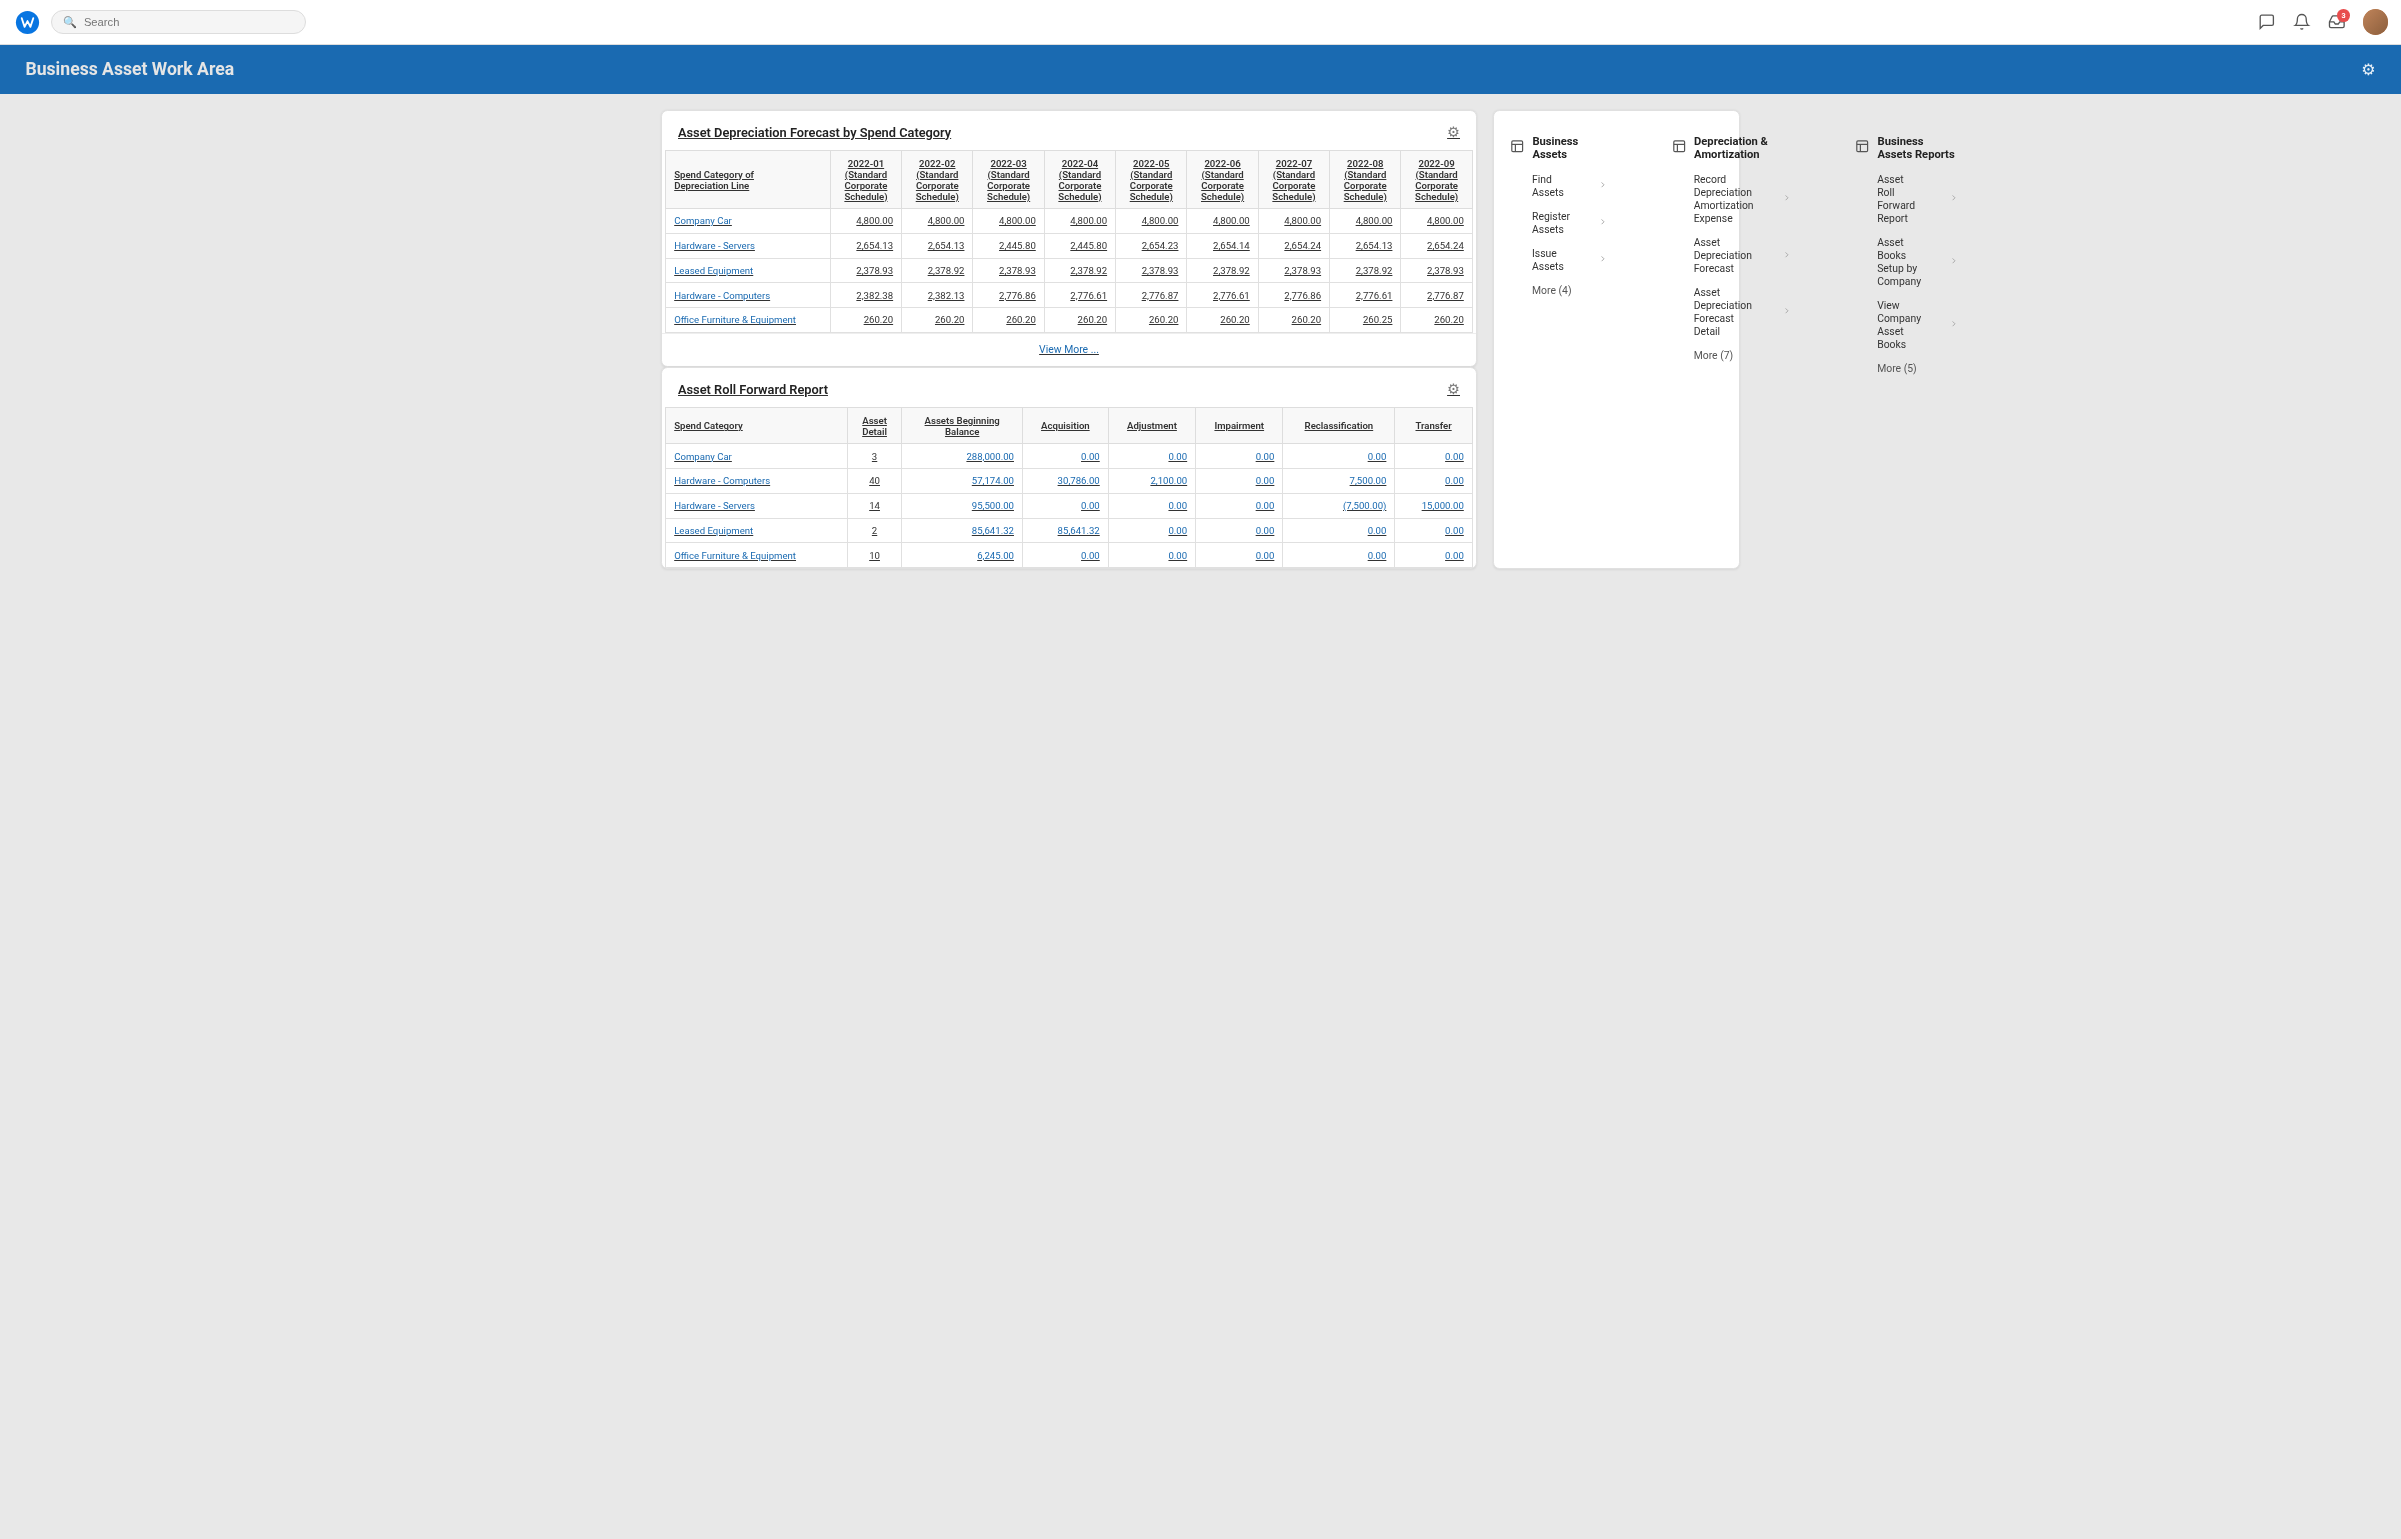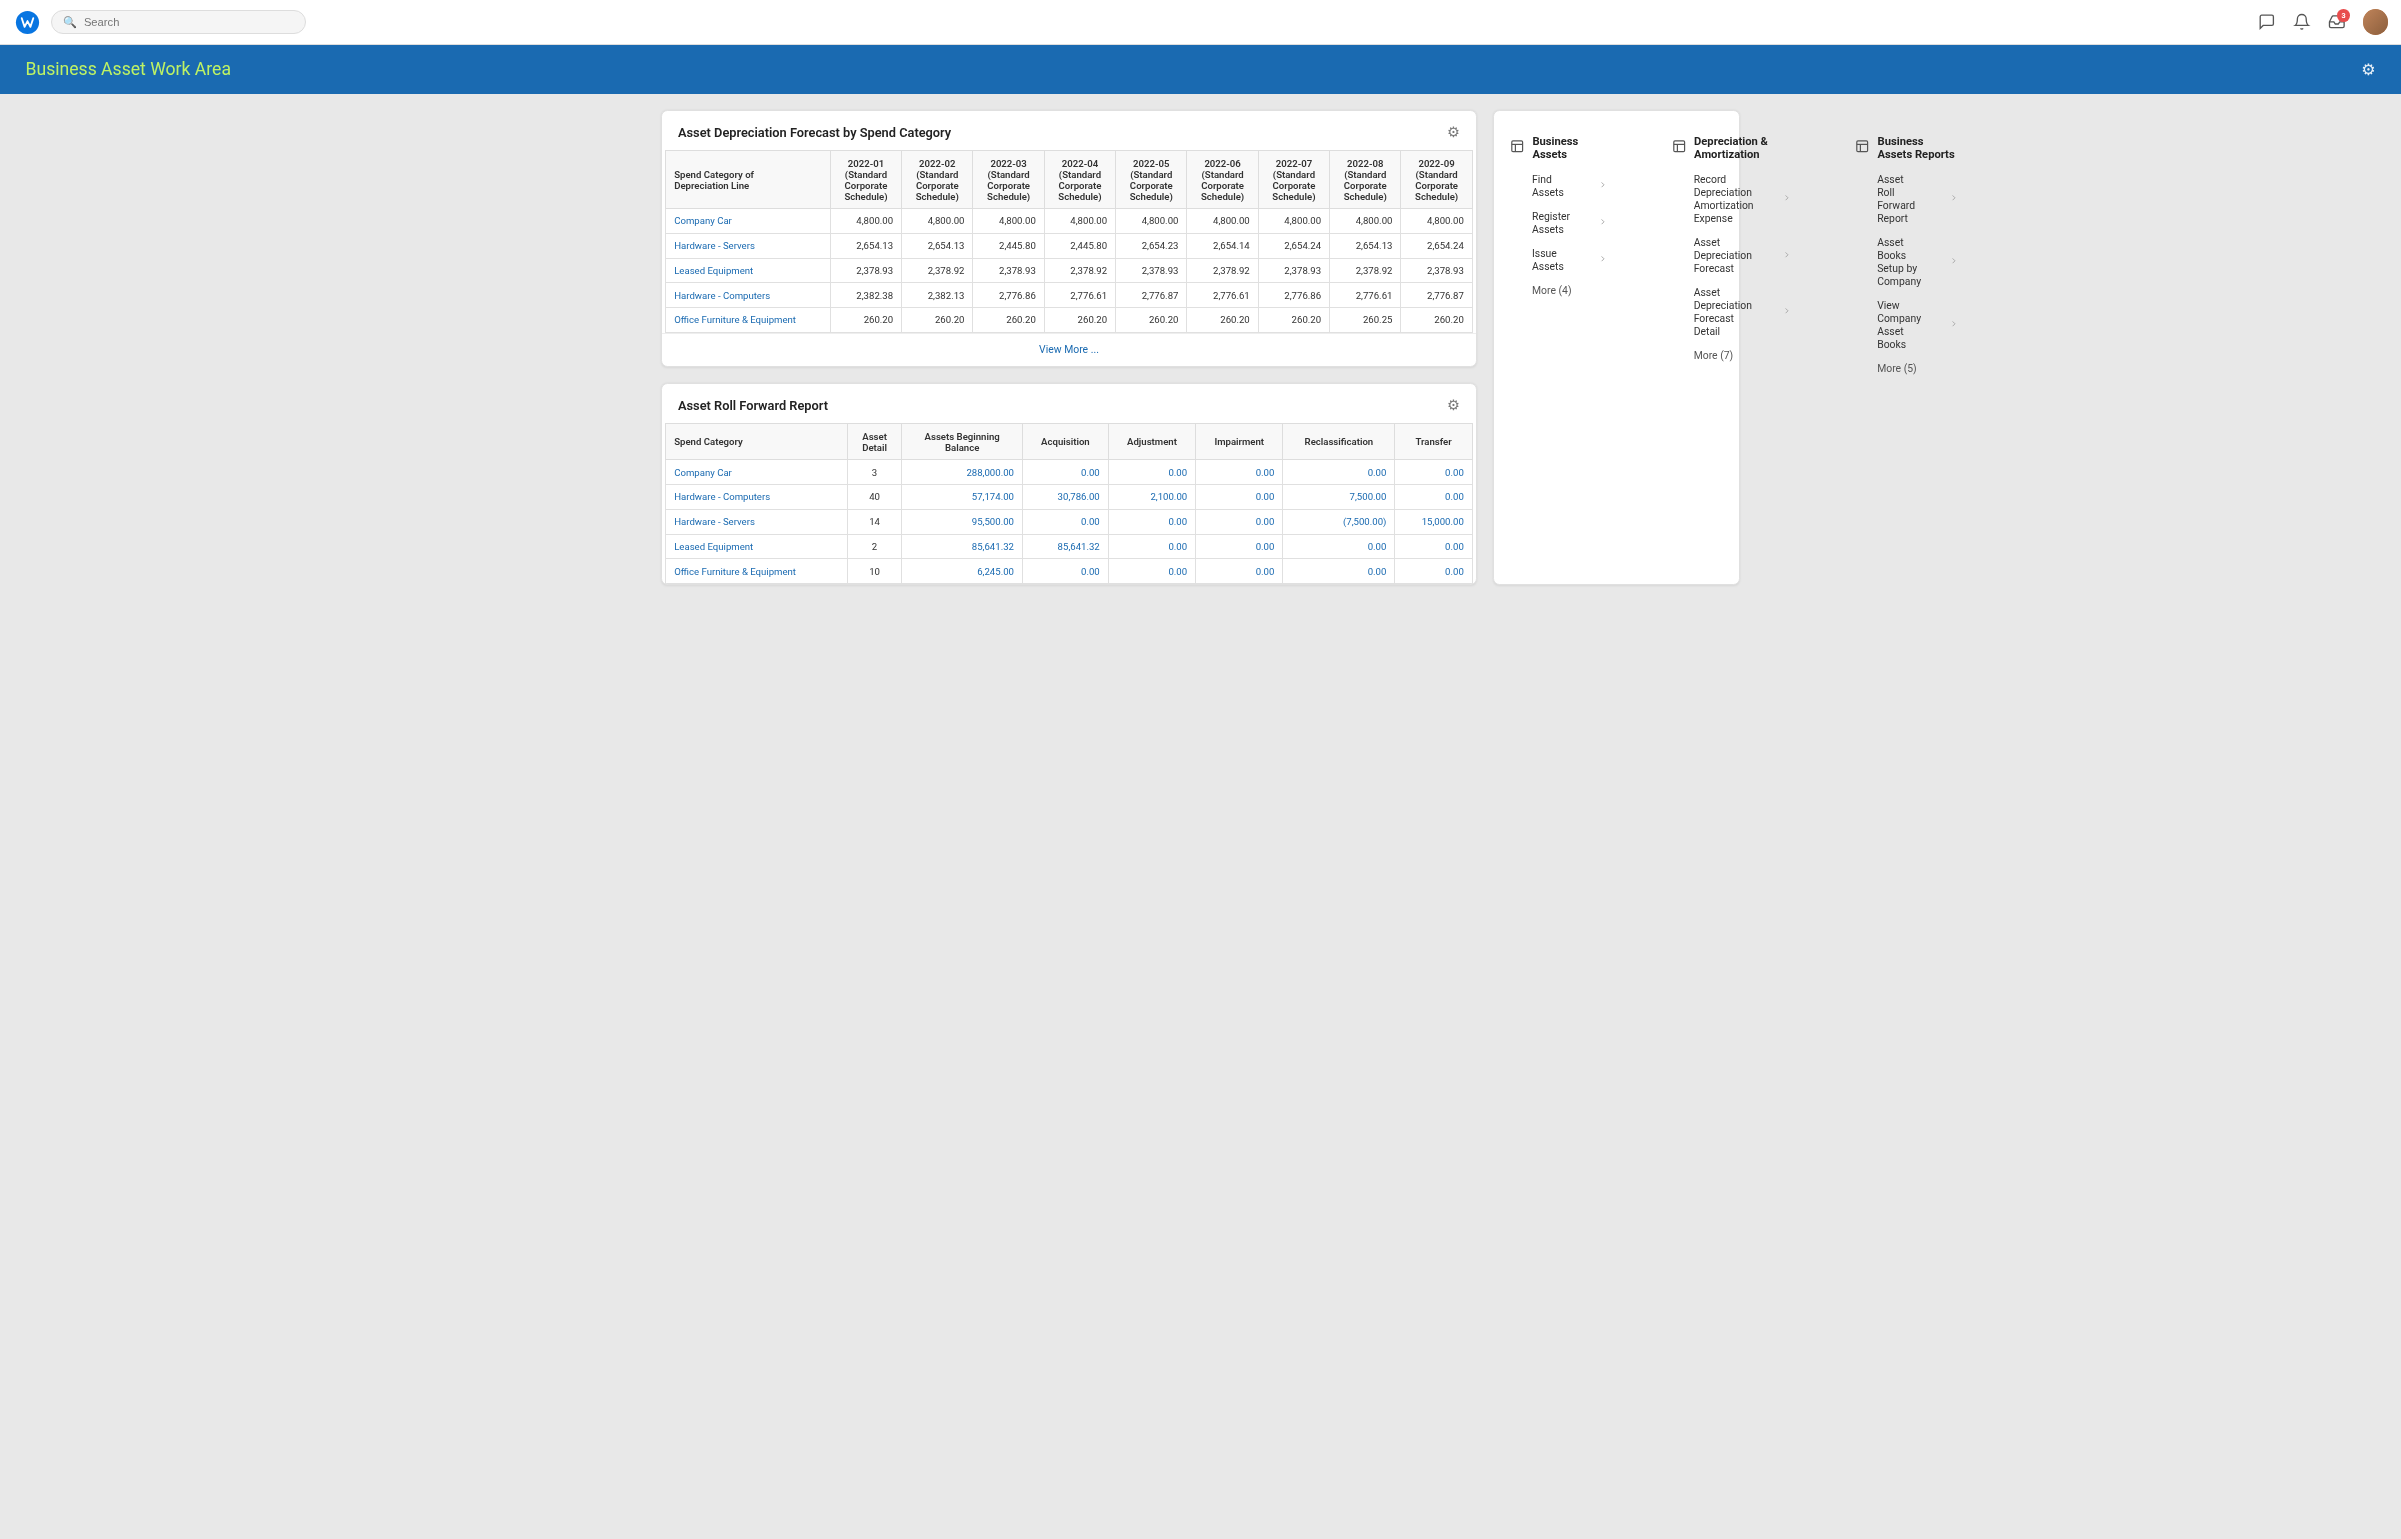--- a/index.html
+++ b/index.html
@@ -101,23 +101,23 @@
 
     
     .page-header {
       background: #1a6ab1;
       padding: 14.4px 25.5px;
       display: flex;
       align-items: center;
       justify-content: space-between;
     }
     .page-title {
-      color: #bef264;
+      color: #e5e5e5;
       font-size: 17.6px;
-      font-weight: 400;
+      font-weight: 700;
     }
     .gear-icon-white {
       color: rgba(255,255,255,0.9);
       font-size: 16px;
       cursor: pointer;
     }
 
     
     .main-content {
       display: flex;
@@ -125,22 +125,22 @@
       padding: 16px 19px;
       max-width: 1117px;
       margin: 0 auto;
     }
 
     
     .left-panel {
       flex: 1;
       display: flex;
       flex-direction: column;
-      gap: 16px;
       min-width: 0;
+      text-decoration: underline;
     }
 
     
     .card {
       background: #fff;
       border-radius: 6.4px;
       border: 0.8px solid #e0e0e0;
       overflow: hidden;
       box-shadow: 0 0.8px 2.4px rgba(0,0,0,0.08);
     }

